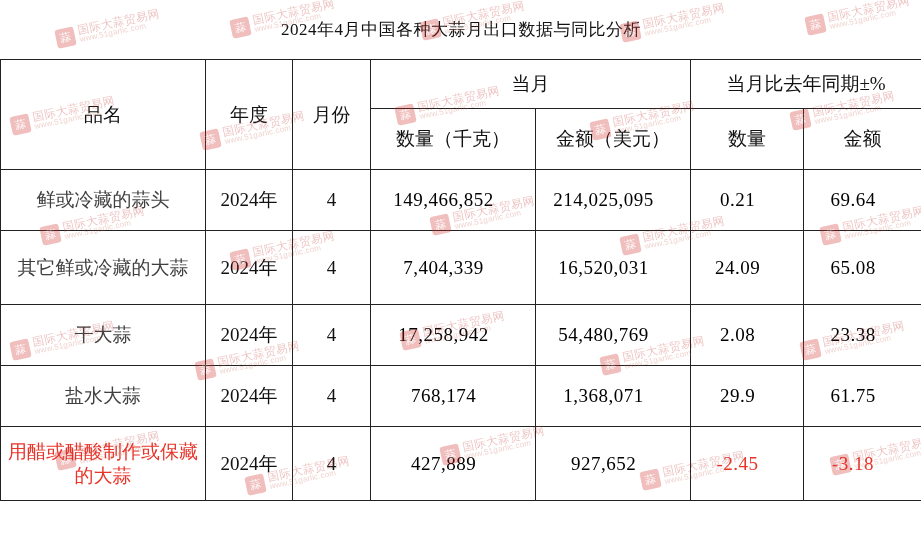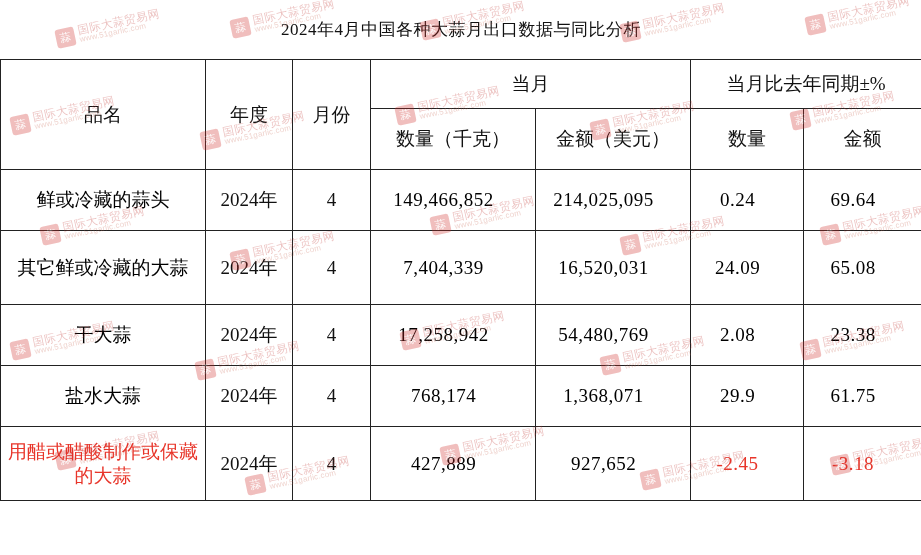--- a/index.html
+++ b/index.html
@@ -99,21 +99,21 @@
     font-weight: normal;
     color: #111111;
   }
   .hdr-group { height: 46px; }
   .hdr-sub { height: 58px; margin-top: 46px; }
   .hdr-tall { height: 104px; }
 
   
   .row-name {
     font-size: 19px;
-    color: #000000;
+    color: #404040;
     padding: 4px 6px;
     line-height: 1.25;
   }
   .cell {
     font-size: 19px;
     color: #111111;
   }
   .num {
     text-align: right;
     padding-right: 20px;
@@ -156,21 +156,21 @@
         <td class="hdr hdr-sub">数量</td>
         <td class="hdr hdr-sub">金额</td>
       </tr>
 
       <tr class="data-row">
         <td class="row-name">鲜或冷藏的蒜头</td>
         <td class="cell">2024年</td>
         <td class="cell">4</td>
         <td class="num">149,466,852</td>
         <td class="num">214,025,095</td>
-        <td class="num">0.24</td>
+        <td class="num">0.21</td>
         <td class="num">69.64</td>
       </tr>
 
       <tr class="data-row tall">
         <td class="row-name">其它鲜或冷藏的大蒜</td>
         <td class="cell">2024年</td>
         <td class="cell">4</td>
         <td class="num">7,404,339</td>
         <td class="num">16,520,031</td>
         <td class="num">24.09</td>

